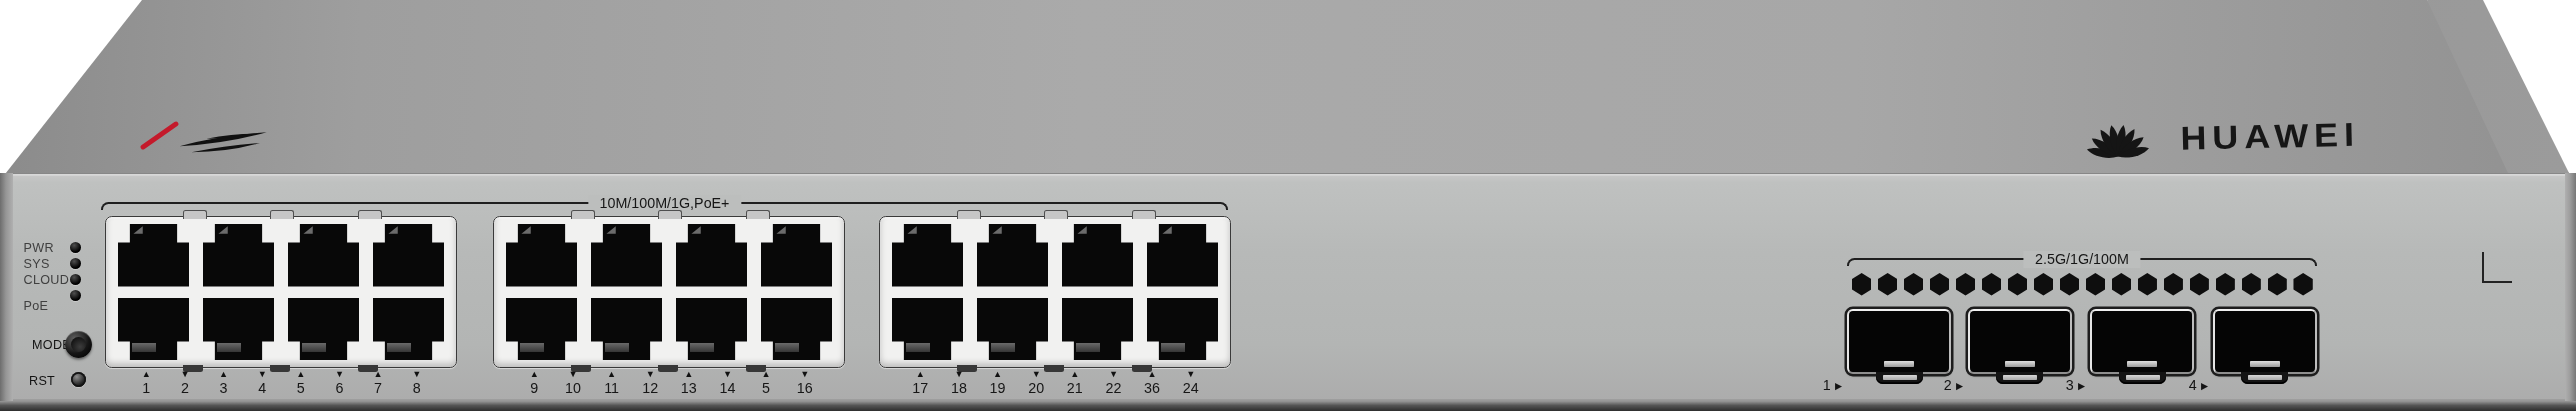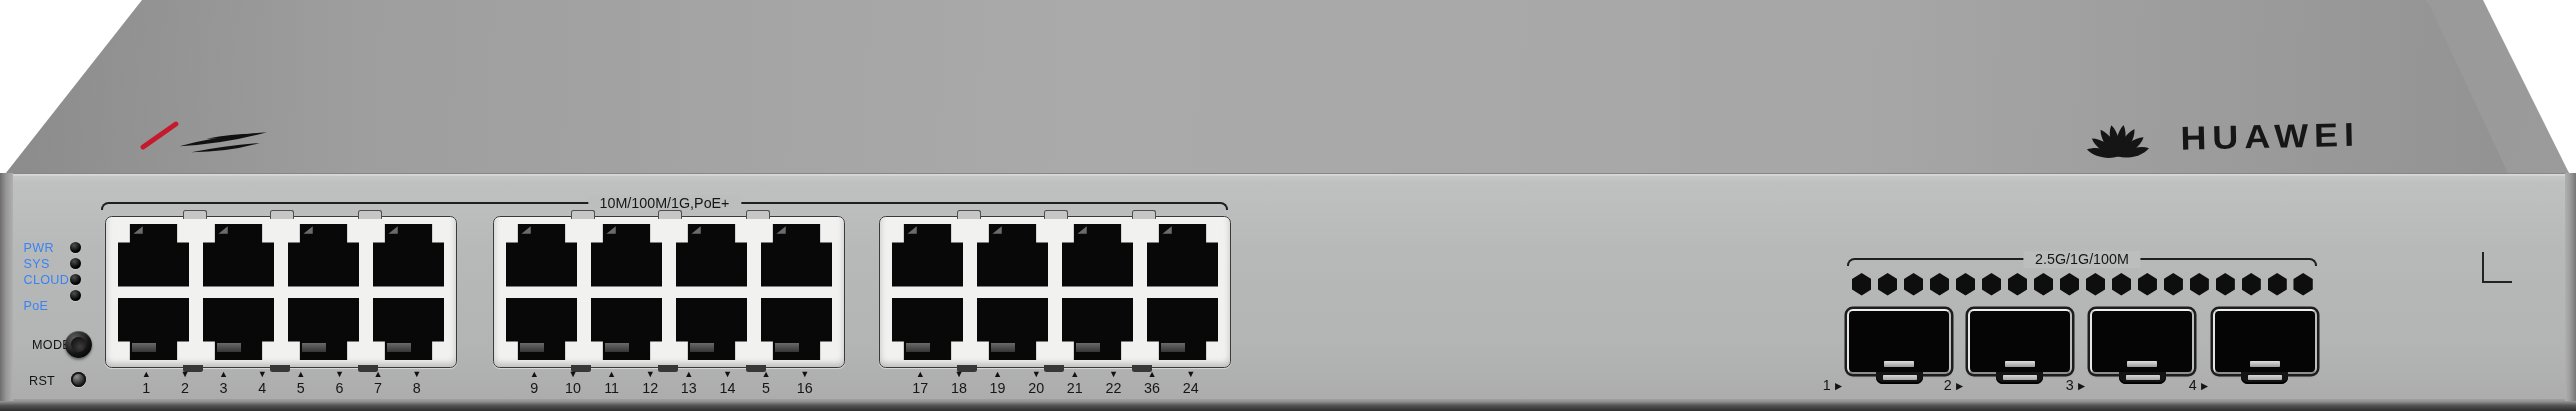--- a/index.html
+++ b/index.html
@@ -46,21 +46,21 @@
   }
   .edge-right{
     position:absolute;right:0;top:173px;width:11px;height:228px;
     background:linear-gradient(270deg,#777777,#9d9d9d 55%,#b0b0b0 100%);
   }
   .bottom-band{
     position:absolute;left:0;top:401px;width:2576px;height:11px;
     background:linear-gradient(180deg,#999999 0%,#555555 40%,#262626 100%);
   }
   
-  .led-label{position:absolute;left:23.5px;font-size:12.6px;color:#3b82f6;letter-spacing:0.3px;}
+  .led-label{position:absolute;left:23.5px;font-size:12.6px;color:#404040;letter-spacing:0.3px;}
   .led-dot{
     position:absolute;left:70px;width:11px;height:11px;border-radius:50%;
     background:radial-gradient(circle at 38% 30%,#4f4f4f,#000 65%);
     box-shadow:0 0.8px 0.8px rgba(255,255,255,.4);
   }
   .btn-label{position:absolute;font-size:12.6px;color:#141414;letter-spacing:0.3px;}
   .mode-btn{
     position:absolute;left:65px;top:331px;width:27px;height:27px;border-radius:50%;
     background:radial-gradient(circle at 35% 30%,#606060,#161616 55%,#000 92%);
     box-shadow:0 1.7px 2.5px rgba(0,0,0,.45), inset 0 0.8px 0.8px rgba(255,255,255,.25);

